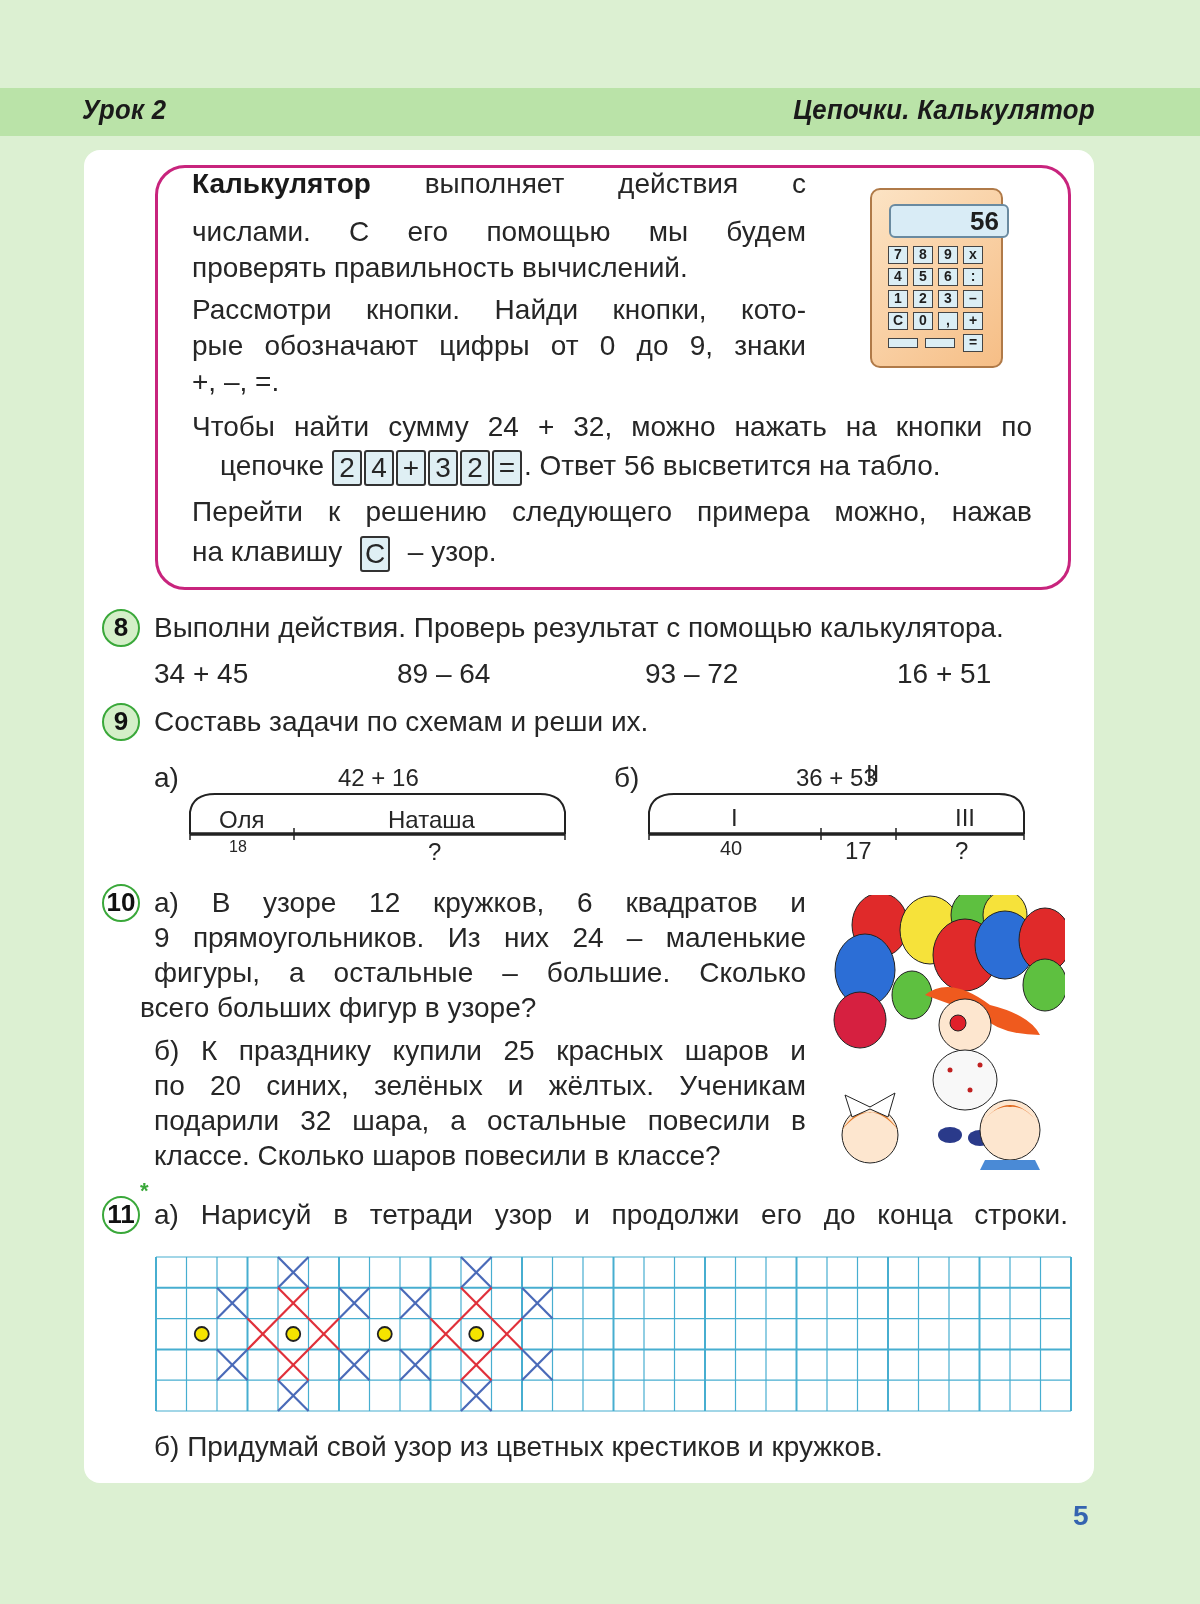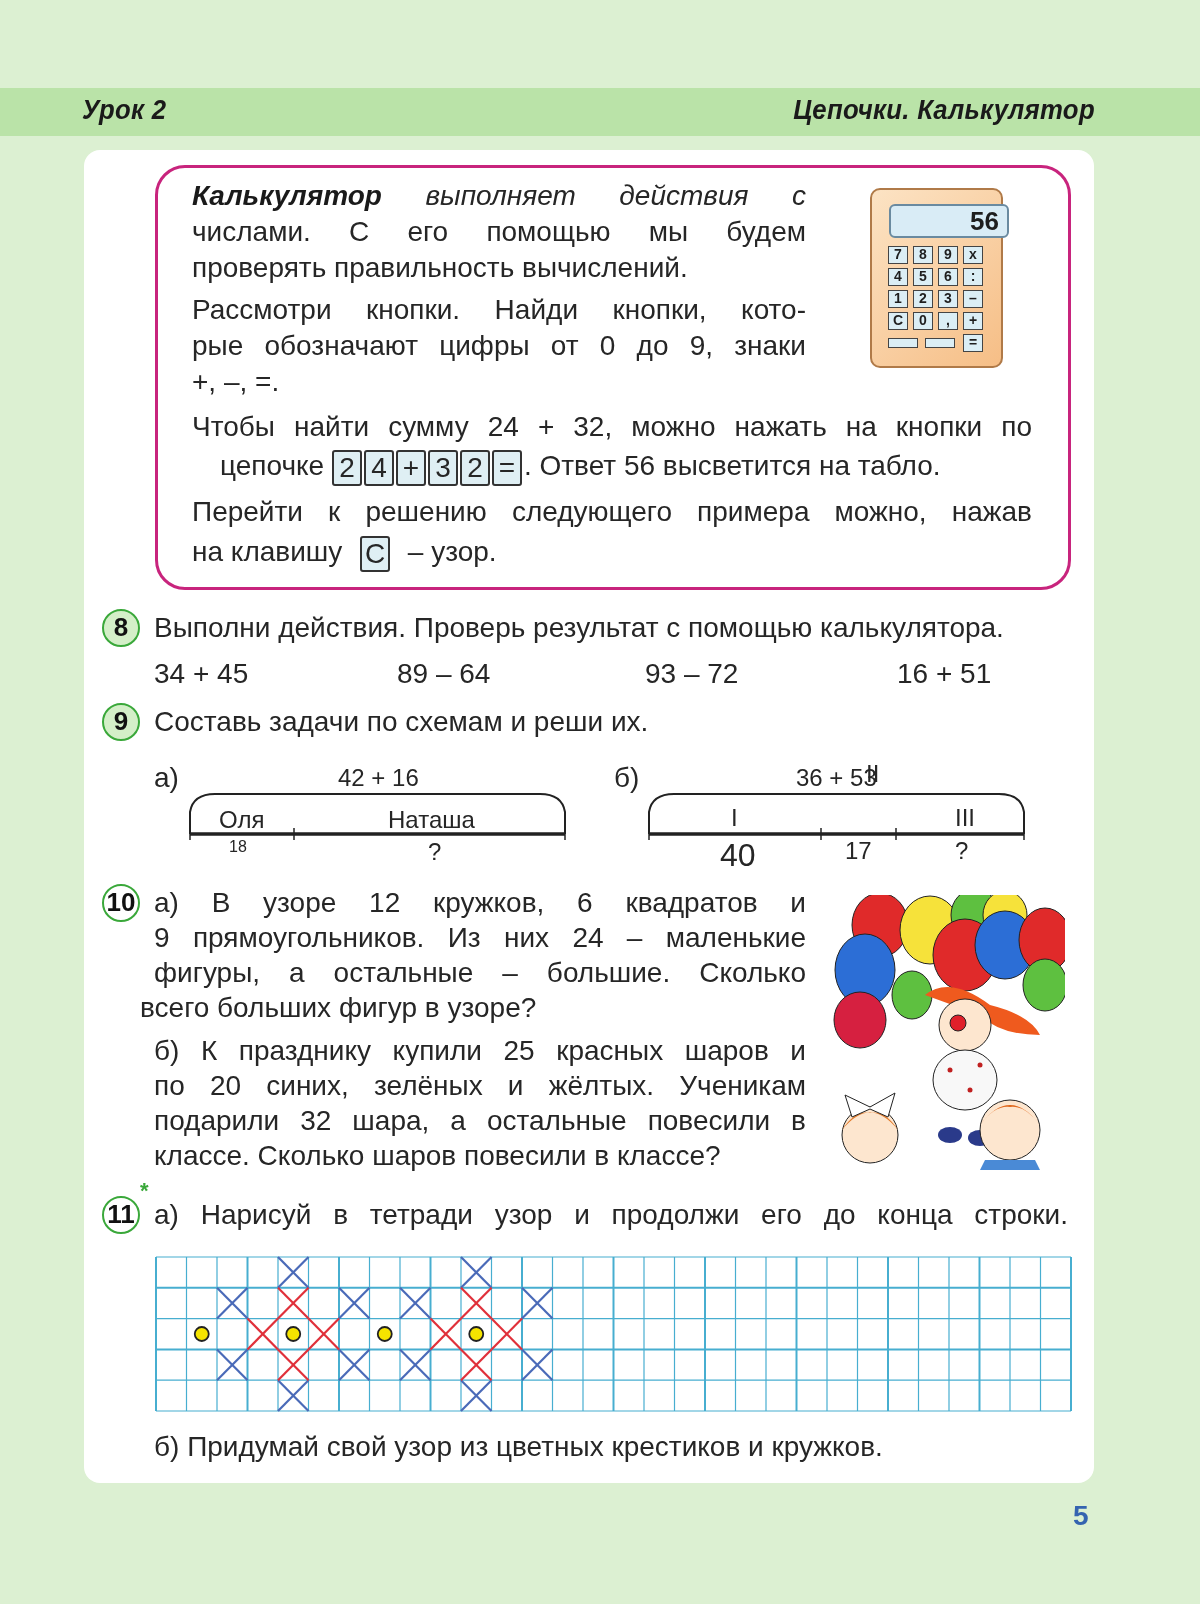--- a/index.html
+++ b/index.html
@@ -73,21 +73,21 @@
 </head>
 <body>
 
 <div class="header-band"></div>
 <div class="header-left">Урок 2</div>
 <div class="header-right">Цепочки. Калькулятор</div>
 
 <div class="page"></div>
 
 <div class="info-box"></div>
-<div class="t justify" style="left:192px; top:180px; width:614px;font-style:italic;">
+<div class="t justify" style="left:192px; top:168px; width:614px;">
   <span class="bold">Калькулятор</span>
   <span>выполняет действия с</span>
 </div>
 <div class="t justify" style="left:192px; top:216px; width:614px;">числами. С его помощью мы будем</div>
 <div class="t" style="left:192px; top:252px;">проверять правильность вычислений.</div>
 <div class="t justify" style="left:192px; top:294px; width:614px;">Рассмотри кнопки. Найди кнопки, кото-</div>
 <div class="t justify" style="left:192px; top:330px; width:614px;">рые обозначают цифры от 0 до 9, знаки</div>
 <div class="t" style="left:192px; top:366px;">+, –, =.</div>
 <div class="t justify" style="left:192px; top:411px; width:840px;">Чтобы найти сумму 24 + 32, можно нажать на кнопки по</div>
 <div class="t" style="left:192px; top:450px;margin-left:28px;">
@@ -156,21 +156,21 @@
   <line x1="5" y1="44" x2="380" y2="44" stroke="#222" stroke-width="3.5"></line>
   <line x1="5" y1="40" x2="5" y2="50" stroke="#222" stroke-width="1.5"></line>
   <line x1="177" y1="38" x2="177" y2="50" stroke="#222" stroke-width="1.5"></line>
   <line x1="252" y1="38" x2="252" y2="50" stroke="#222" stroke-width="1.5"></line>
   <line x1="380" y1="40" x2="380" y2="50" stroke="#222" stroke-width="1.5"></line>
 </svg>
 <div class="t" style="left:796px; top:764px; font-size:24px;">36 + 53</div>
 <div class="t" style="left:731px; top:804px; font-size:24px;">I</div>
 <div class="t" style="left:852px; top:760px; font-size:24px;margin-left:14px;">II</div>
 <div class="t" style="left:955px; top:804px; font-size:24px;">III</div>
-<div class="t" style="left:720px; top:837px; font-size:32px;">40</div>
+<div class="t" style="left:720px; top:837px; font-size:20px;">40</div>
 <div class="t" style="left:845px; top:837px; font-size:24px;">17</div>
 <div class="t" style="left:955px; top:837px; font-size:24px;">?</div>
 
 <div class="num-circle plain" style="left:102px; top:884px;">10</div>
 <div class="t justify" style="left:154px; top:887px; width:652px;">а) В узоре 12 кружков, 6 квадратов и</div>
 <div class="t justify" style="left:154px; top:922px; width:652px;">9 прямоугольников. Из них 24 – маленькие</div>
 <div class="t justify" style="left:154px; top:957px; width:652px;">фигуры, а остальные – большие. Сколько</div>
 <div class="t" style="left:140px; top:992px;">всего больших фигур в узоре?</div>
 <div class="t justify" style="left:154px; top:1035px; width:652px;">б) К празднику купили 25 красных шаров и</div>
 <div class="t justify" style="left:154px; top:1070px; width:652px;">по 20 синих, зелёных и жёлтых. Ученикам</div>

